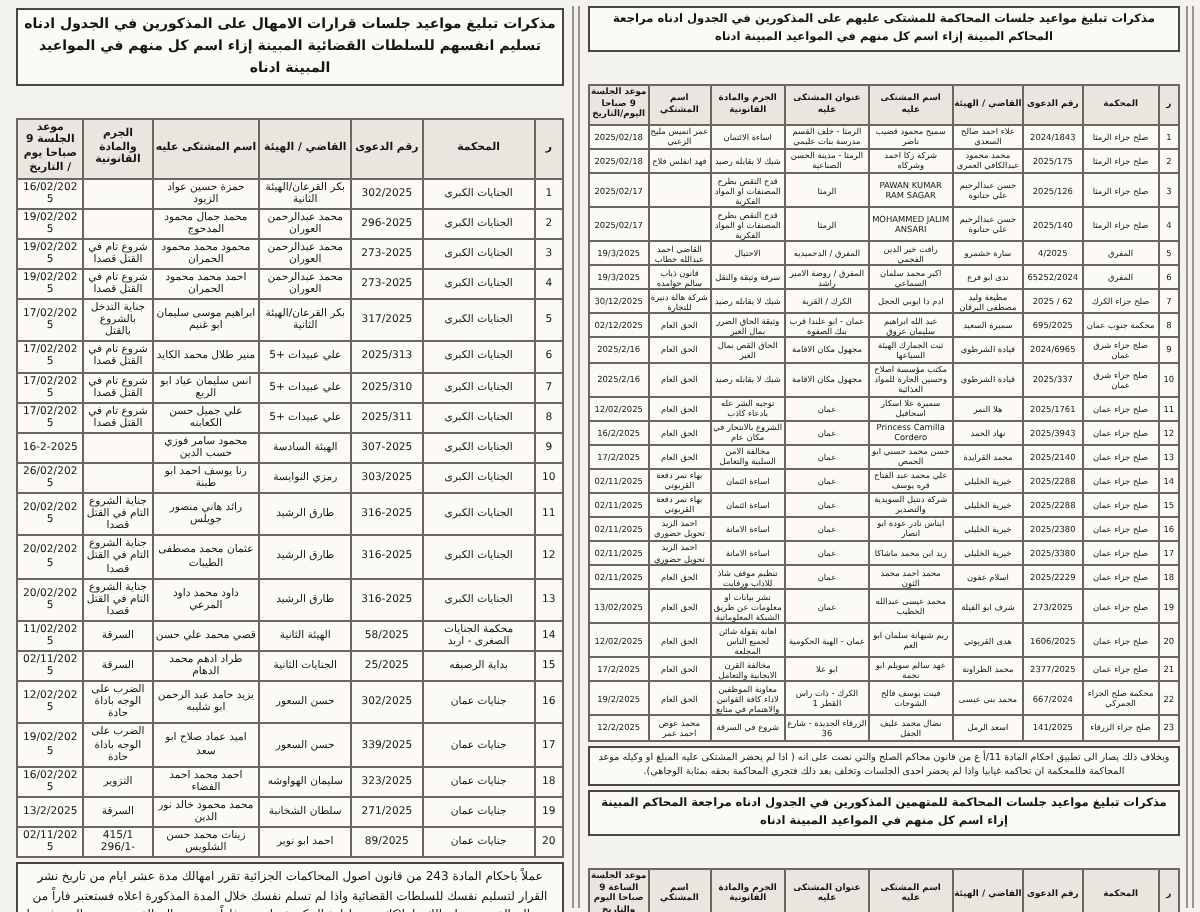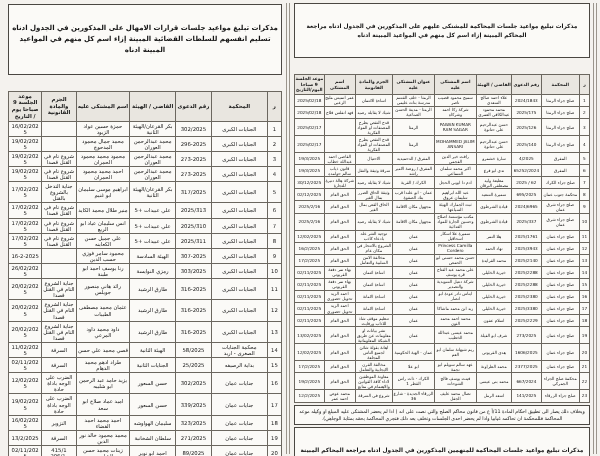--- a/index.html
+++ b/index.html
@@ -18,21 +18,21 @@
   .panel-left{width:278px;padding:1px 2px;}
   .col-rule{width:8px;display:flex;justify-content:center;}
   .col-rule .rule{width:2px;height:100%;border-left:1px solid #9a958c;border-right:1px solid #9a958c;}
   .panel-right{width:300px;padding:0 2px;}
   .edge-rule{width:6px;display:flex;justify-content:center;}
   .edge-rule .rule{width:2px;height:100%;border-left:1px solid #9a958c;border-right:1px solid #9a958c;}
 
   .title-box{
     border:1px solid #4a4742;background:#fbfaf7;
     font-weight:bold;text-align:center;direction:rtl;
-    padding:18px 3px;margin-bottom:16px;
+    padding:2px 3px;margin-bottom:16px;
   }
   .title-box.big{font-size:7px;line-height:1.55;}
   .title-box.small{font-size:5.8px;line-height:1.5;}
 
   table{border-collapse:collapse;width:100%;table-layout:fixed;direction:rtl;background:#fbfaf7;}
   th,td{border:1px solid #6b675f;text-align:center;vertical-align:middle;overflow:hidden;word-wrap:break-word;}
   th{background:#e9e6e0;font-weight:bold;}
 
   .tbl-left{margin-bottom:2px;}
   .tbl-left th{font-size:5.4px;line-height:1.25;padding:1px;}

